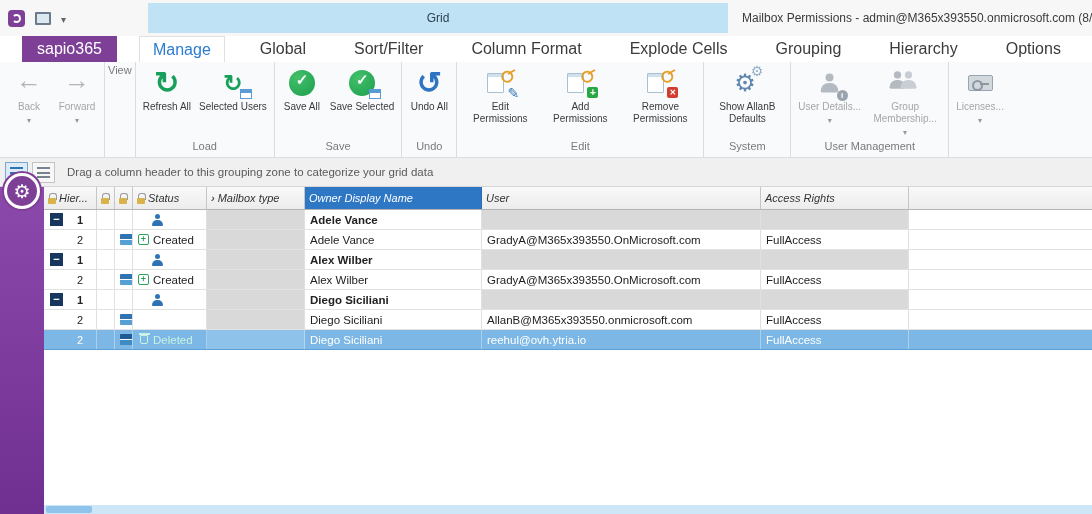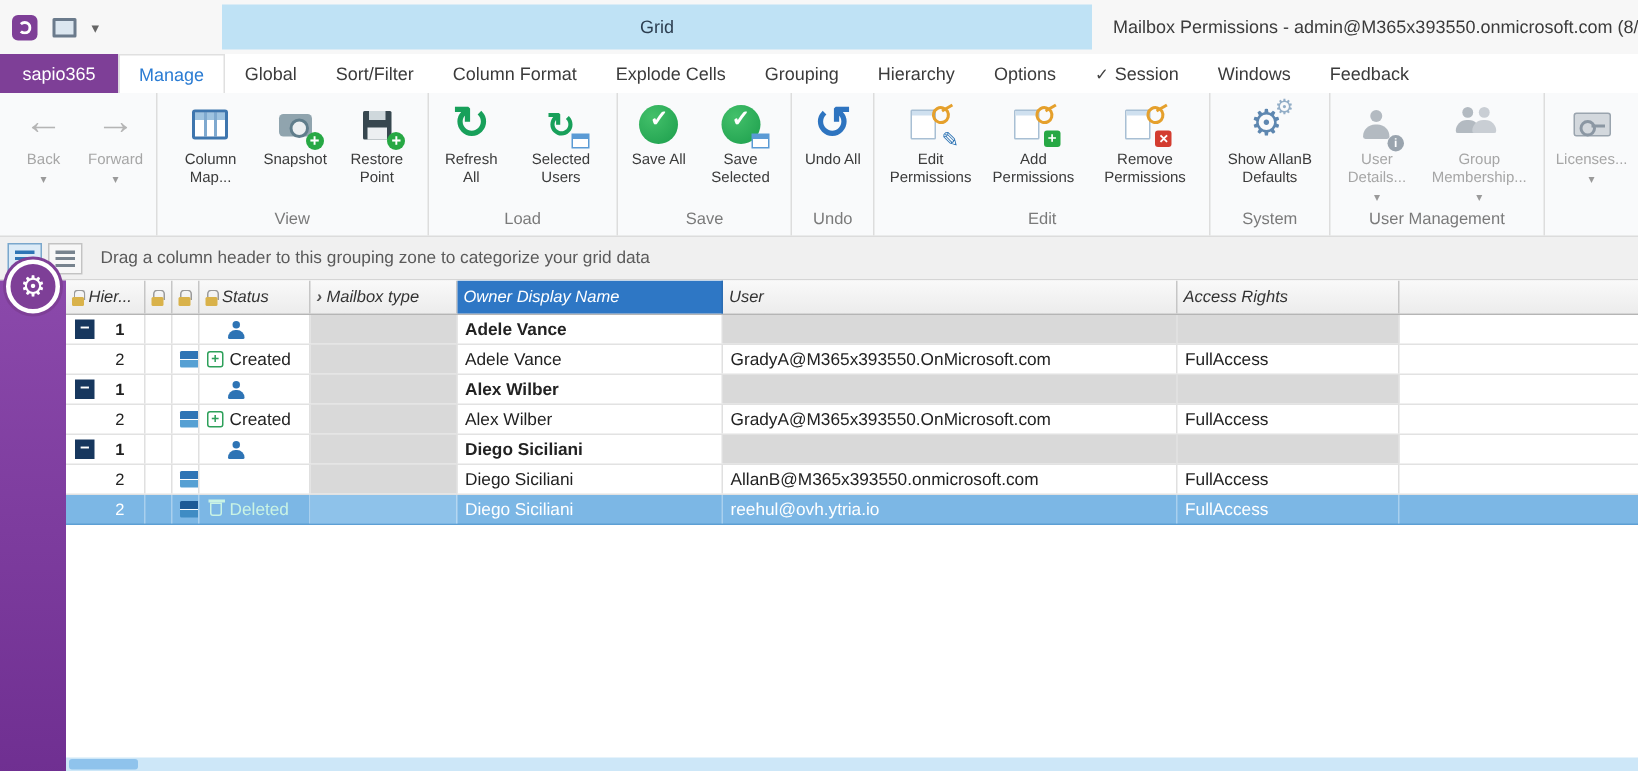--- a/index.html
+++ b/index.html
@@ -12,21 +12,21 @@
   .tb-icons { width:148px; display:flex; align-items:center; gap:10px; padding-left:8px; }
   .app-icon { width:17px; height:17px; border-radius:4px; background:#7e3f97; position:relative; }
   .app-icon::before { content:""; position:absolute; inset:4px; border:2px solid #fff; border-left-color:transparent; border-radius:50%; }
   .win-icon { width:16px; height:13px; border:2px solid #6b7b8c; background:#dce7f0; border-radius:1px; }
   .tb-caret::before { content:"▾"; color:#666; font-size:10px; }
   .tb-band { width:580px; height:30px; background:#bfe2f5; display:flex; align-items:center; justify-content:center; font-size:12px; color:#2c3e50; }
   .tb-title { flex:1; font-size:12px; color:#3b3b3b; padding-left:14px; white-space:nowrap; overflow:hidden; }
 
   
   .tabs { height:26px; display:flex; background:#fff; align-items:stretch; }
-  .tab { padding:0 13px; font-size:12px; color:#3b3b3b; display:flex; align-items:center; cursor:pointer; white-space:nowrap; }
+  .tab { padding:0 13px; font-size:16px; color:#3b3b3b; display:flex; align-items:center; cursor:pointer; white-space:nowrap;margin-left:22px; }
   .tab.brand { background:#7e3f97; color:#fff; padding:0 15px; }
   .tab.active { color:#2b7cd3; border:1px solid #e0e0e0; border-bottom:none; background:#fff; }
   .check-icon::before { content:"✓"; color:#444; margin-right:4px; font-size:11px; }
 
   
   .ribbon { height:96px; background:#f9fafb; border-bottom:1px solid #dcdcdc; display:flex; align-items:stretch; padding-left:2px; }
   .rgroup { display:flex; flex-direction:column; border-right:1px solid #ddd; padding:2px 3px 0; }
   .rgroup.last { border-right:none; }
   .rbtns { flex:1; display:flex; align-items:flex-start; }
   .rbtn { min-width:48px; max-width:80px; padding:3px 4px 0; display:flex; flex-direction:column; align-items:center; font-size:10px; line-height:12px; color:#3b3b3b; text-align:center; cursor:pointer; }
@@ -107,21 +107,21 @@
   .ghead { display:flex; height:23px; background:linear-gradient(#f9f9f9,#ececec); border-bottom:1px solid #b5b5b5; font-size:11px; color:#333;font-style:italic; }
   .hc { display:flex; align-items:center; gap:3px; padding:0 4px; border-right:1px solid #c6c6c6; overflow:hidden; white-space:nowrap; cursor:pointer; }
   .hc.sel { background:#2e77c5; color:#fff; border-right-color:#2a6cb2; }
   .pin::before { content:"›"; font-weight:bold; color:#555; }
   .lk { width:8px; height:11px; position:relative; flex:none; }
   .lk::before { content:""; position:absolute; top:0; left:1px; width:6px; height:6px; border:1.5px solid #9a9a9a; border-bottom:none; border-radius:3px 3px 0 0; }
   .lk::after { content:""; position:absolute; bottom:0; left:0; width:8px; height:6px; background:#d9b24a; border-radius:1px; }
 
   
   .w-hier{width:53px;} .w-lk1{width:18px;} .w-lk2{width:18px;} .w-status{width:74px;}
-  .w-mtype{width:98px;} .w-owner{width:177px;} .w-user{width:303px;} .w-access{width:148px;} .w-rest{flex:1; border-right:none;}
+  .w-mtype{width:98px;} .w-owner{width:177px;} .w-user{width:279px;} .w-access{width:148px;} .w-rest{flex:1; border-right:none;}
 
   
   .grow { display:flex; height:20px; font-size:11.5px; color:#222; background:#fff; border-bottom:1px solid #e2e2e2; }
   .c { display:flex; align-items:center; padding:0 5px; border-right:1px solid #e0e0e0; overflow:hidden; white-space:nowrap; cursor:default; }
   .gray { background:#d9d9d9; }
   .bold { font-weight:bold; }
   .num { margin-left:auto; margin-right:8px; font-size:11px; }
   .expbox { width:13px; height:13px; background:#17375e; flex:none; display:flex; align-items:center; justify-content:center; margin-left:1px; cursor:pointer; }
   .expbox::before { content:"−"; color:#fff; font-size:11px; font-weight:bold; line-height:1; }
   .grow.rg .num { font-weight:bold; }
@@ -194,42 +194,20 @@
               <span class="i-arrowR"></span>
             </span>
           <span class="rlabel">Forward</span>
           <span class="caret"></span>
         </div>
       </div>
       <div class="rgname"></div>
     </div>
 
     <div class="rgroup">
-      <div class="rbtns">
-        <div class="rbtn">
-          <span class="ico">
-              <span class="i-table"></span>
-            </span>
-          <span class="rlabel">Column Map...</span>
-        </div>
-        <div class="rbtn">
-          <span class="ico">
-              <span class="i-camera"></span>
-              <span class="bplus"></span>
-            </span>
-          <span class="rlabel">Snapshot</span>
-        </div>
-        <div class="rbtn">
-          <span class="ico">
-              <span class="i-floppy"></span>
-              <span class="bplus"></span>
-            </span>
-          <span class="rlabel">Restore Point</span>
-        </div>
-      </div>
       <div class="rgname">View</div>
     </div>
 
     <div class="rgroup">
       <div class="rbtns">
         <div class="rbtn">
           <span class="ico">
               <span class="i-refresh"></span>
             </span>
           <span class="rlabel">Refresh All</span>

